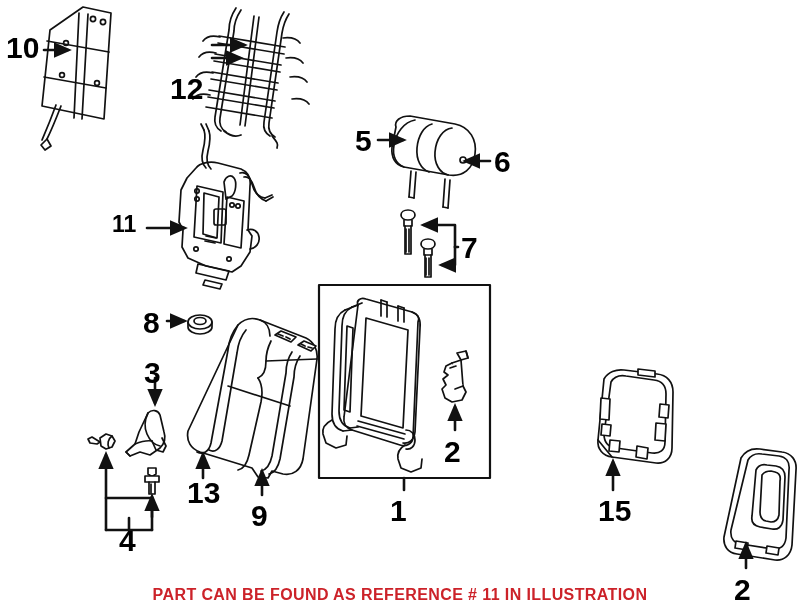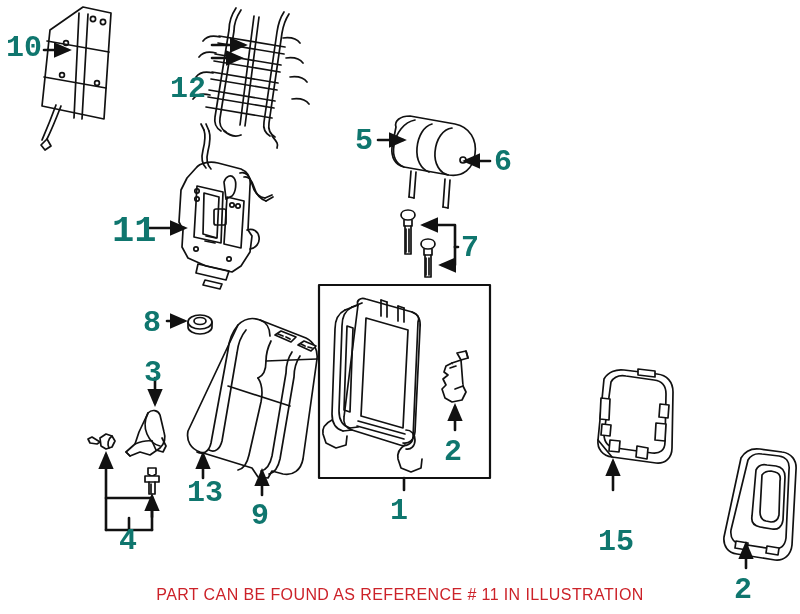--- a/index.html
+++ b/index.html
@@ -19,34 +19,34 @@
   }
   #parts-svg {
     position: absolute;
     left: 0;
     top: 0;
     width: 800px;
     height: 614px;
   }
   .callout-label {
     position: absolute;
-    font-family: Liberation Mono, monospace;
+    font-family: Liberation Sans, sans-serif;
     font-weight: 700;
-    color: #0f766e;
+    color: #000000;
     line-height: 1;
     white-space: nowrap;
     user-select: none;
   }
   .footer-note {
     position: absolute;
     left: 0;
     width: 800px;
     text-align: center;
     font-family: "Liberation Sans", sans-serif;
-    font-weight: 400;
+    font-weight: 700;
     letter-spacing: 0.4px;
     white-space: nowrap;
   }
 </style>
 </head>
 <body>
 
 <div id="diagram-root">
 
   <svg id="parts-svg" viewBox="0 0 800 614">
@@ -317,27 +317,27 @@
         </marker>
       </defs>
 
     </g>
   </svg>
 
   <div class="callout-label" style="left:6px; top:33px; font-size:30px;">10</div>
   <div class="callout-label" style="left:170px; top:30px; font-size:30px;margin-top:44px;">12</div>
   <div class="callout-label" style="left:355px; top:126px; font-size:30px;">5</div>
   <div class="callout-label" style="left:494px; top:147px; font-size:30px;">6</div>
-  <div class="callout-label" style="left:112px; top:213px; font-size:37px;">11</div>
+  <div class="callout-label" style="left:112px; top:213px; font-size:23px;">11</div>
   <div class="callout-label" style="left:461px; top:233px; font-size:30px;">7</div>
   <div class="callout-label" style="left:143px; top:308px; font-size:30px;">8</div>
   <div class="callout-label" style="left:144px; top:358px; font-size:30px;">3</div>
   <div class="callout-label" style="left:444px; top:437px; font-size:30px;">2</div>
   <div class="callout-label" style="left:187px; top:478px; font-size:30px;">13</div>
   <div class="callout-label" style="left:251px; top:501px; font-size:30px;">9</div>
   <div class="callout-label" style="left:390px; top:496px; font-size:30px;">1</div>
   <div class="callout-label" style="left:119px; top:526px; font-size:30px;">4</div>
-  <div class="callout-label" style="left:598px; top:496px; font-size:30px;margin-top:31px;">15</div>
+  <div class="callout-label" style="left:598px; top:496px; font-size:30px;">15</div>
   <div class="callout-label" style="left:734px; top:575px; font-size:30px;">2</div>
 
   <div class="footer-note" style="top:586px; font-size:16px; color:#cc2229;">PART CAN BE FOUND AS REFERENCE # 11 IN ILLUSTRATION</div>
 
 </div>
 
 </body></html>

